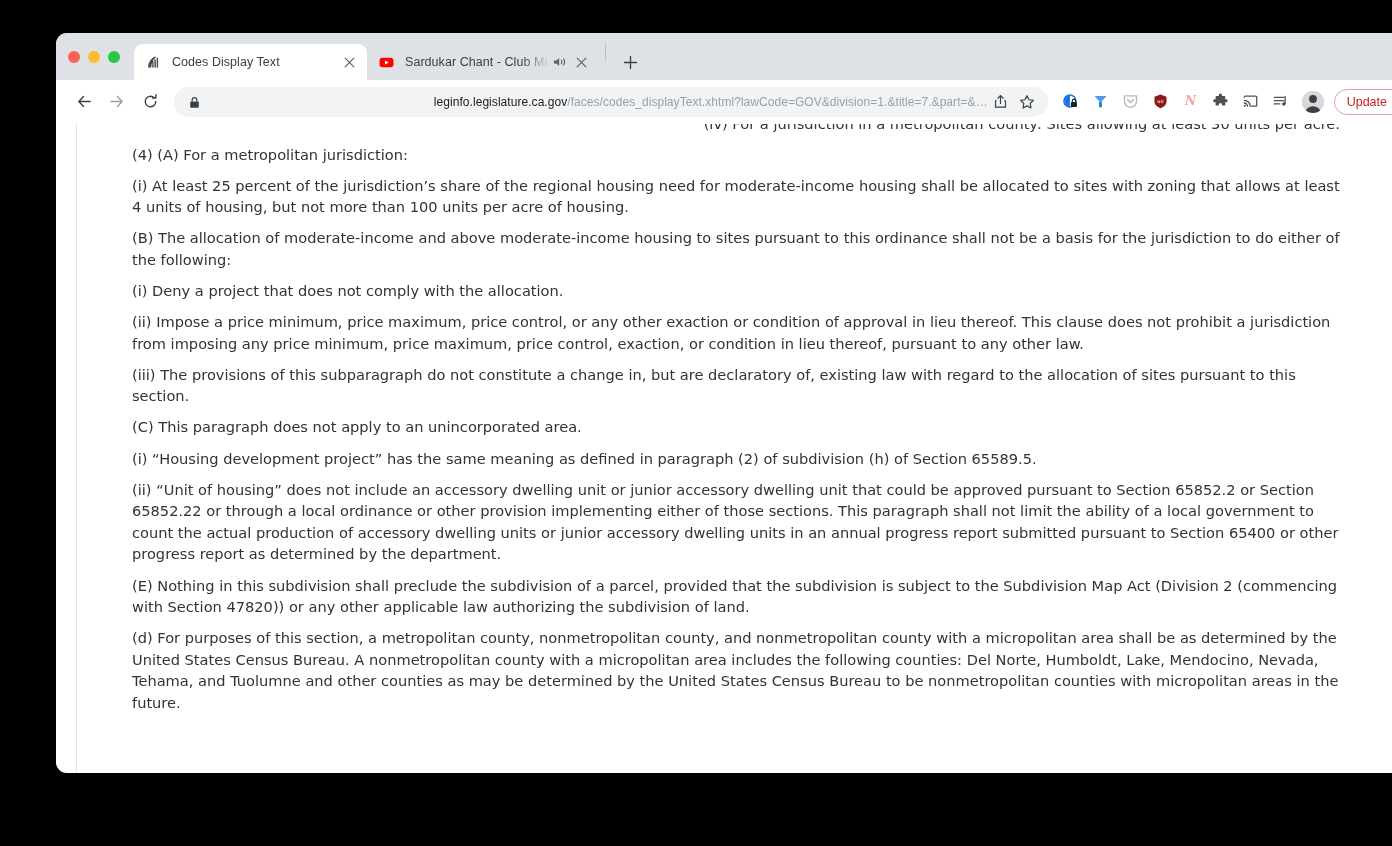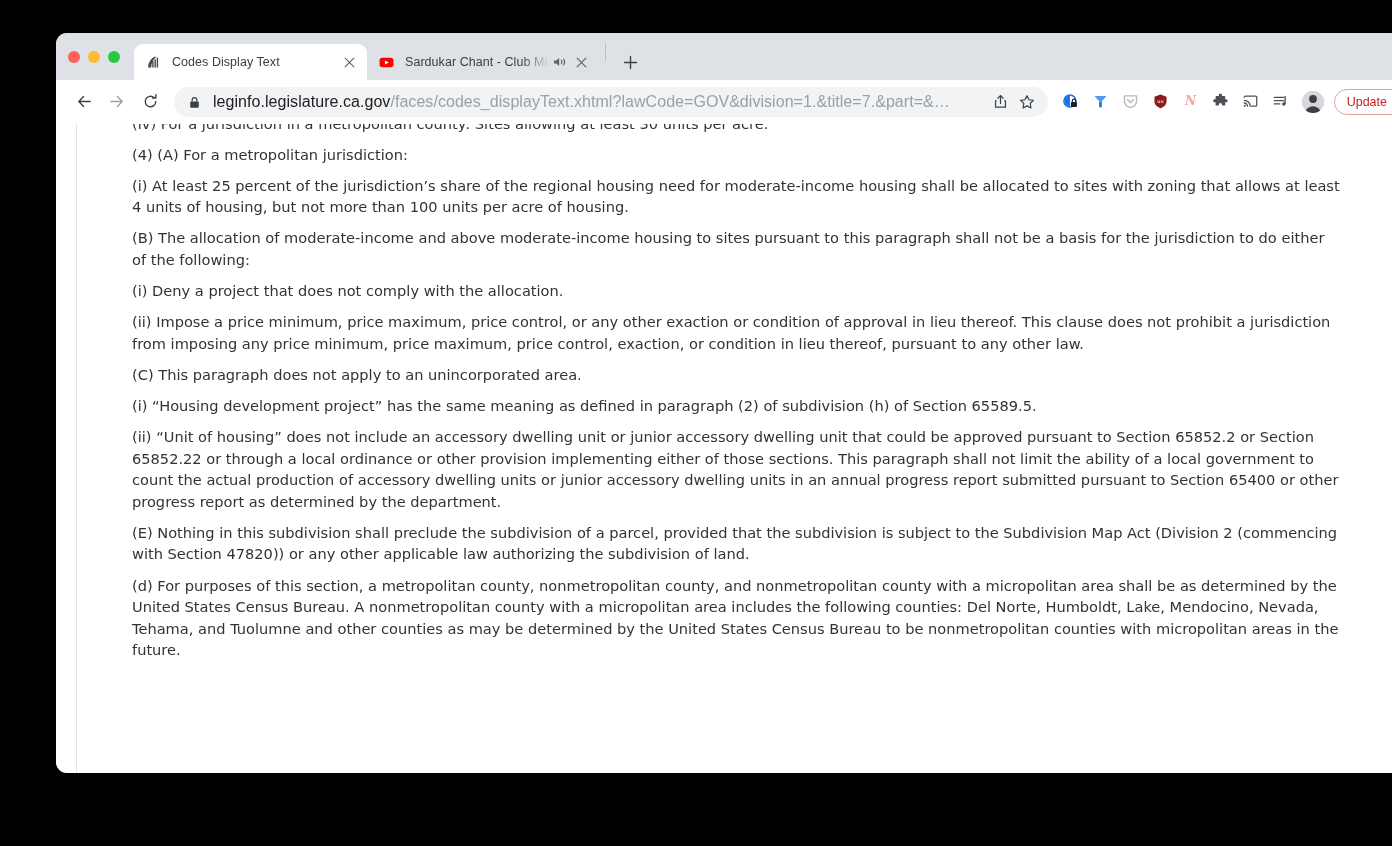--- a/index.html
+++ b/index.html
@@ -108,23 +108,23 @@
 
   .omnibox {
     flex: 1 1 auto; height: 30px;
     background: #f1f3f4; border-radius: 16px;
     display: flex; align-items: center;
     padding: 0 6px 0 14px;
     min-width: 0;
   }
   .lock-icon { width: 14px; height: 14px; flex: 0 0 14px; margin-right: 11px; color:#3c4043;}
   .url {
-    font-size: 16px; color: #9aa0a6;
+    font-size: 12px; color: #9aa0a6;
     white-space: nowrap; overflow: hidden;
-    flex: 1 1 auto; letter-spacing: 0.05px;
+    flex: 1 1 auto; letter-spacing: 0.05px; text-align: right;
   }
   .url b { color: #202124; font-weight: 400; }
   .omni-btn {
     width: 26px; height: 26px; flex: 0 0 26px;
     display: flex; align-items: center; justify-content: center;
     color: #3c4043; border-radius: 50%;
   }
   .omni-btn.star { margin-right: 2px; }
 
   .ext-tray { display: flex; align-items: center; padding-left: 8px; }
@@ -174,20 +174,21 @@
     line-height: 21.6px;
     color: #333333;
     margin-bottom: 9.5px;
     text-align: left;
   }
   .para.clipped {
     margin-bottom: 9.5px;
     height: 10px;
     overflow: hidden;
     position: relative;
+    text-align: right;
   }
   .para.clipped span { position: relative; top: -11px; display: block; }
 
   
   .scrollbar {
     position: absolute; right: 0; top: 0; bottom: 0;
     width: 15px; background: #fafafa;
     border-left: 1px solid #ececec;
   }
   .scroll-thumb {
@@ -391,23 +392,24 @@
     <div class="red-tick"></div>
     <div class="page-rule-left"></div>
     <div class="page-rule-right"></div>
 
     <div class="content">
       <div class="para clipped">
           <span>(iv) For a jurisdiction in a metropolitan county: Sites allowing at least 30 units per acre.</span>
         </div>
       <p class="para">(4) (A) For a metropolitan jurisdiction:</p>
       <p class="para">(i) At least 25 percent of the jurisdiction’s share of the regional housing need for moderate-income housing shall be allocated to sites with zoning that allows at least 4 units of housing, but not more than 100 units per acre of housing.</p>
-      <p class="para">(B) The allocation of moderate-income and above moderate-income housing to sites pursuant to this paragraph shall not be a basis for the jurisdiction to do either of the following:</p>
+      <p class="para">(B) The allocation of moderate-income and above moderate-income housing to sites pursuant to this ordinance shall not be a basis for the jurisdiction to do either of the following:</p>
       <p class="para">(i) Deny a project that does not comply with the allocation.</p>
       <p class="para">(ii) Impose a price minimum, price maximum, price control, or any other exaction or condition of approval in lieu thereof. This clause does not prohibit a jurisdiction from imposing any price minimum, price maximum, price control, exaction, or condition in lieu thereof, pursuant to any other law.</p>
+      <p class="para">(iii) The provisions of this subparagraph do not constitute a change in, but are declaratory of, existing law with regard to the allocation of sites pursuant to this section.</p>
       <p class="para">(C) This paragraph does not apply to an unincorporated area.</p>
       <p class="para">(i) “Housing development project” has the same meaning as defined in paragraph (2) of subdivision (h) of Section 65589.5.</p>
       <p class="para">(ii) “Unit of housing” does not include an accessory dwelling unit or junior accessory dwelling unit that could be approved pursuant to Section 65852.2 or Section 65852.22 or through a local ordinance or other provision implementing either of those sections. This paragraph shall not limit the ability of a local government to count the actual production of accessory dwelling units or junior accessory dwelling units in an annual progress report submitted pursuant to Section 65400 or other progress report as determined by the department.</p>
       <p class="para">(E) Nothing in this subdivision shall preclude the subdivision of a parcel, provided that the subdivision is subject to the Subdivision Map Act (Division 2 (commencing with Section 47820)) or any other applicable law authorizing the subdivision of land.</p>
       <p class="para">(d) For purposes of this section, a metropolitan county, nonmetropolitan county, and nonmetropolitan county with a micropolitan area shall be as determined by the United States Census Bureau. A nonmetropolitan county with a micropolitan area includes the following counties: Del Norte, Humboldt, Lake, Mendocino, Nevada, Tehama, and Tuolumne and other counties as may be determined by the United States Census Bureau to be nonmetropolitan counties with micropolitan areas in the future.</p>
     </div>
 
     <div class="scrollbar">
       <div class="scroll-thumb"></div>
     </div>

